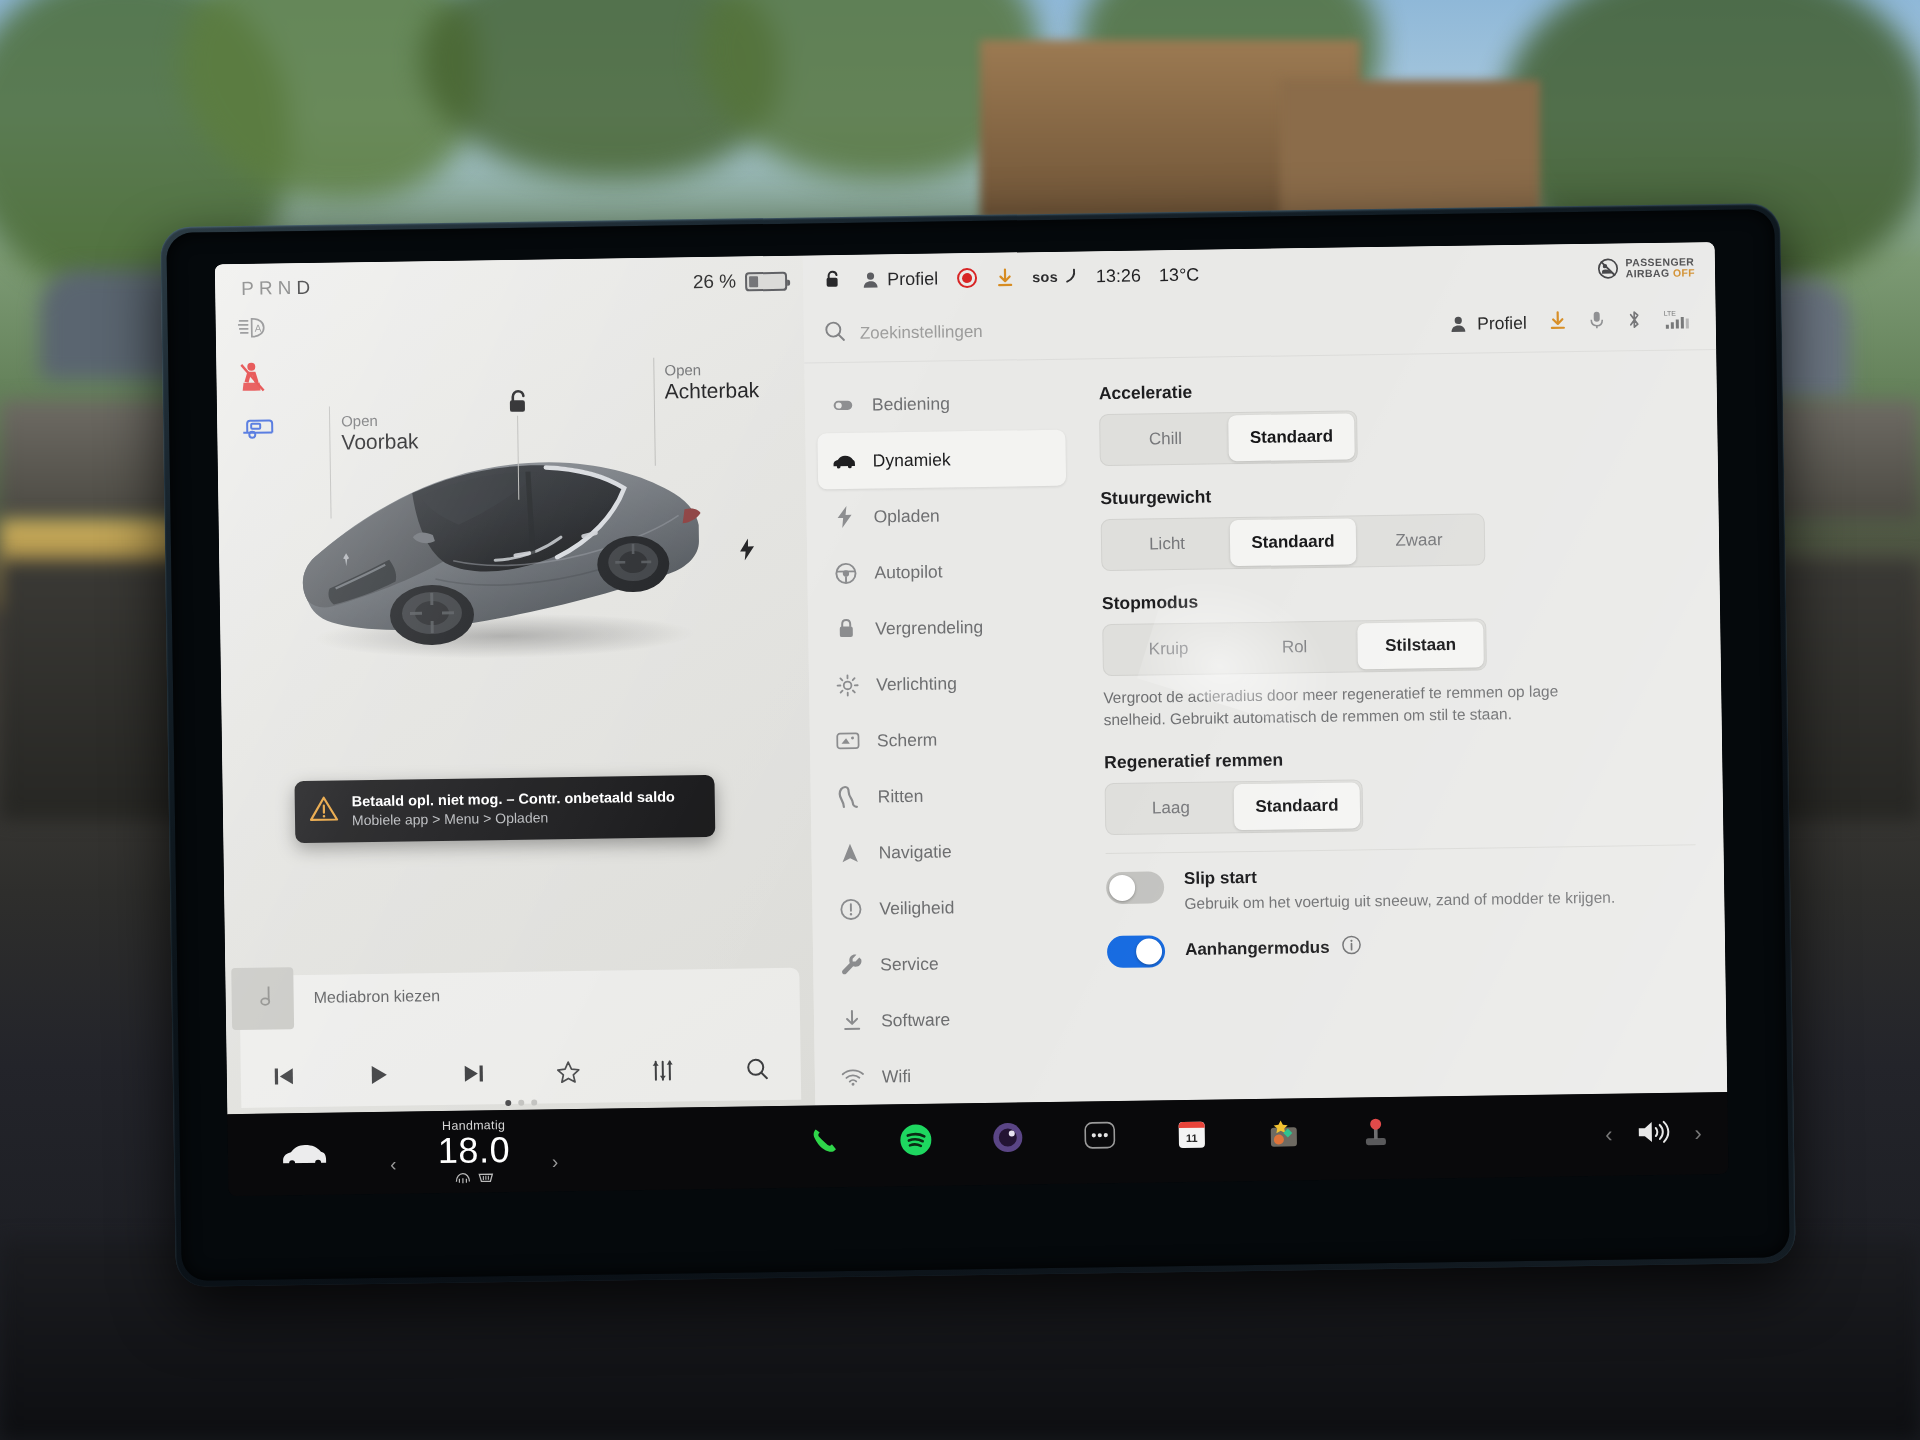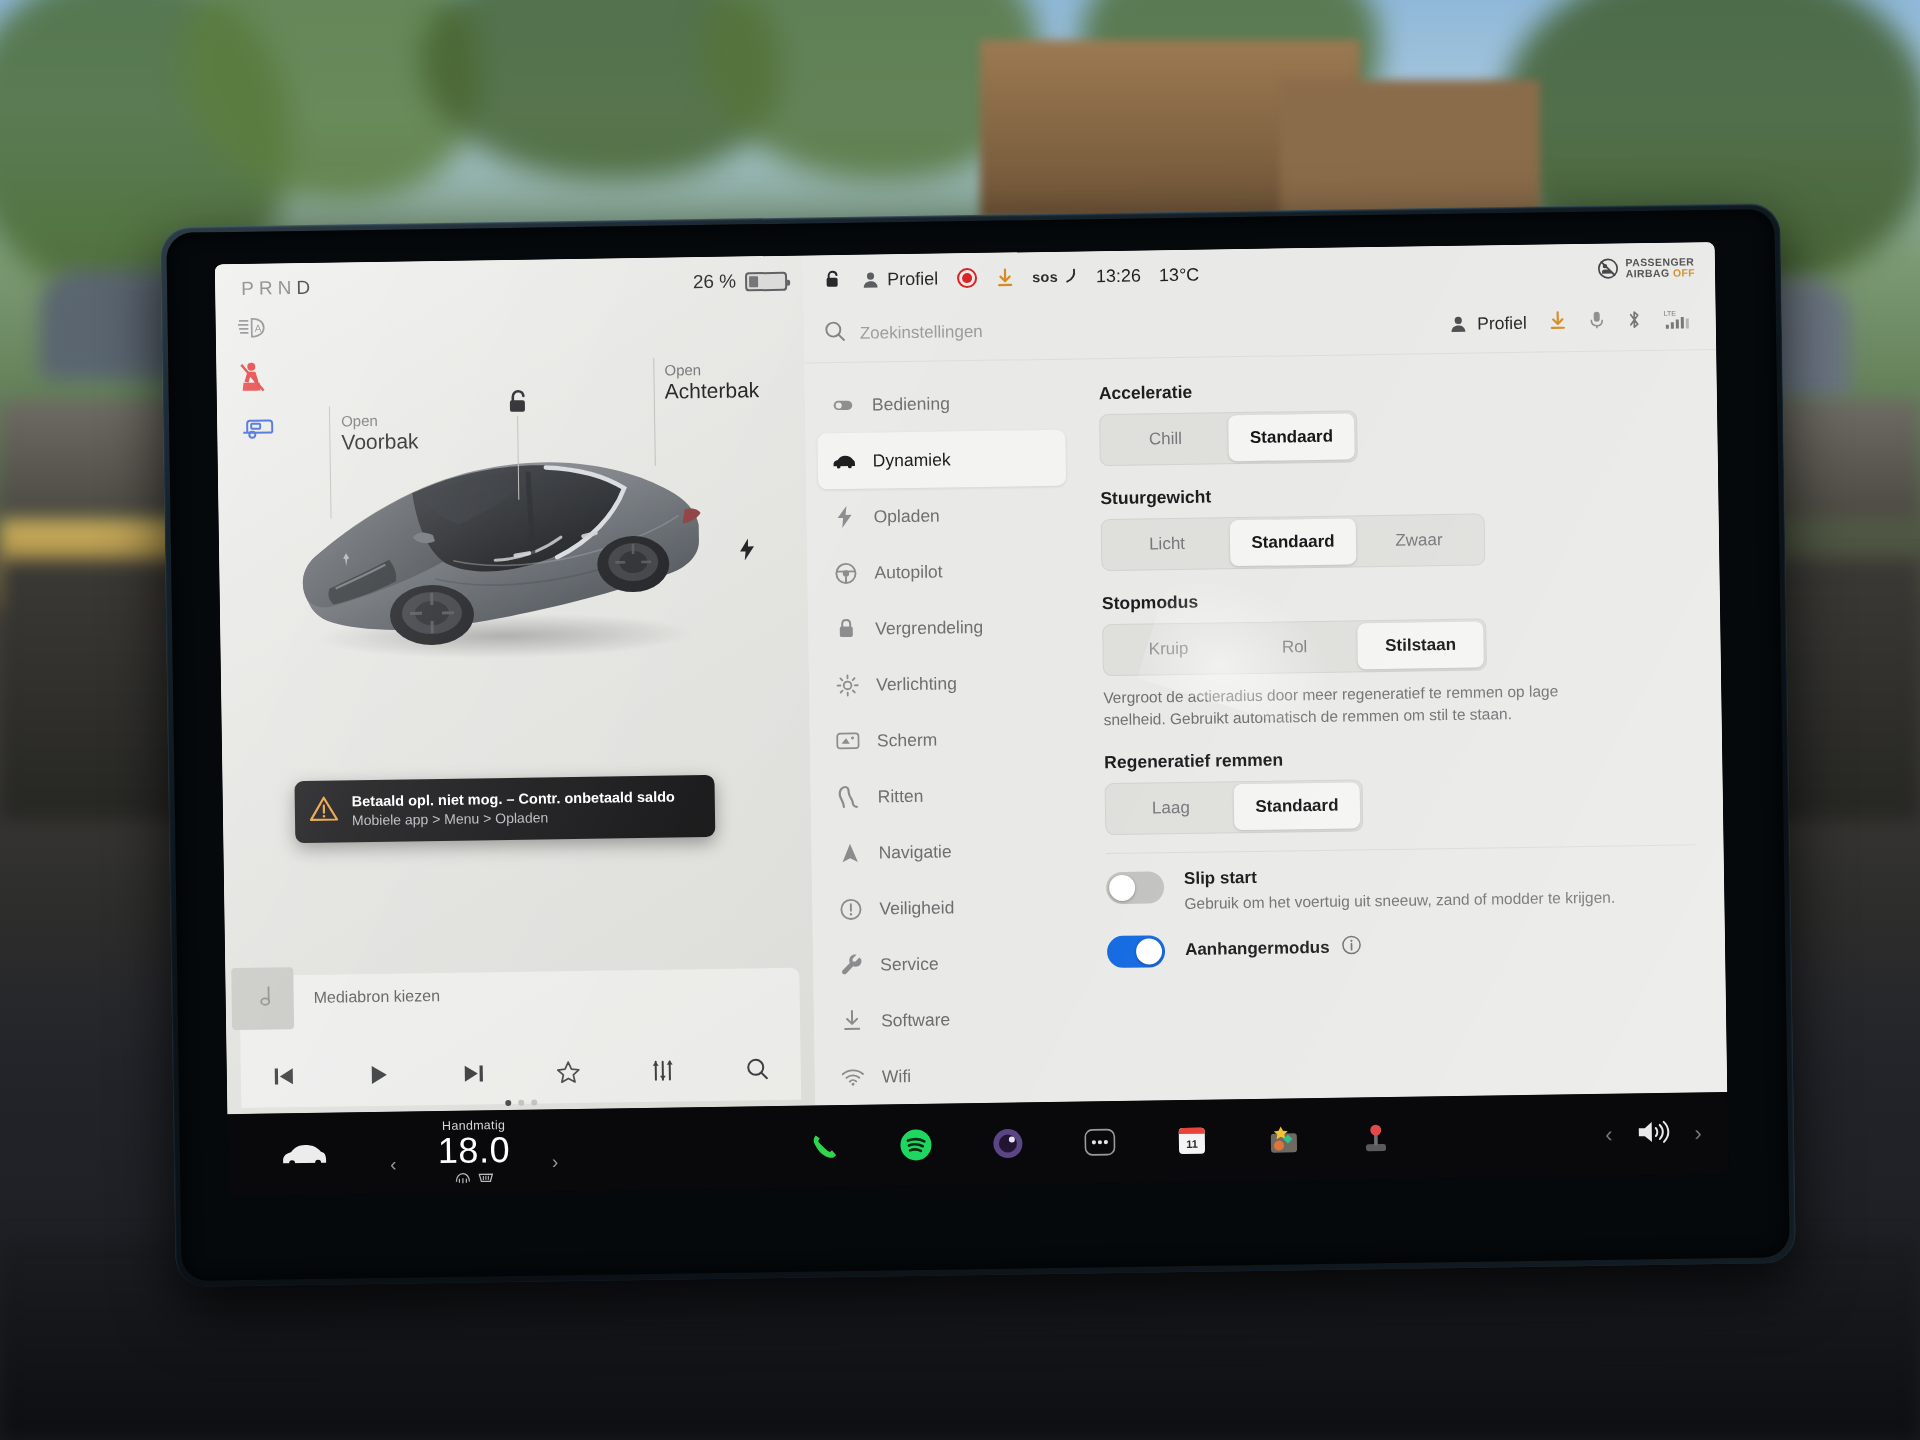--- a/index.html
+++ b/index.html
@@ -215,21 +215,21 @@
     height: 86px; background: #09090b; display: flex; align-items: center;
     padding: 0 26px; gap: 0; position: relative;
   }
   #dockCar { width: 100px; display: flex; justify-content: center; }
   #climate { width: 240px; text-align: center; position: relative; color: #fff; }
   #climMode { font-size: 12.5px; color: #d6d6d6; letter-spacing: .3px; }
   #climTemp { font-size: 36px; font-weight: 300; line-height: 1.0; letter-spacing: .5px; }
   .chev { position: absolute; top: 34px; color: #9a9a9a; font-size: 19px; }
   #climVents { display: flex; gap: 6px; justify-content: center; margin-top: 2px; }
   #dockApps { flex: 1; display: flex; align-items: center; justify-content: center; gap: 48px; }
-  .appIcon { width: 44px; height: 44px; display: flex; align-items: center; justify-content: center; }
+  .appIcon { width: 44px; height: 44px; display: flex; align-items: flex-start; justify-content: center; }
   #dockRight { display: flex; align-items: center; gap: 22px; color: #cfcfcf; }
 </style>
 </head>
 <body>
 
 <div id="photo">
   <div class="treebox" style="left:-40px;top:-30px;width:330px;height:330px;background:#4a6b35;"></div>
   <div class="treebox" style="left:180px;top:-60px;width:300px;height:260px;background:#5c7d3e;"></div>
   <div class="treebox" style="left:420px;top:-50px;width:360px;height:230px;background:#46632f;"></div>
   <div class="treebox" style="left:700px;top:-70px;width:340px;height:250px;background:#55743a;"></div>

